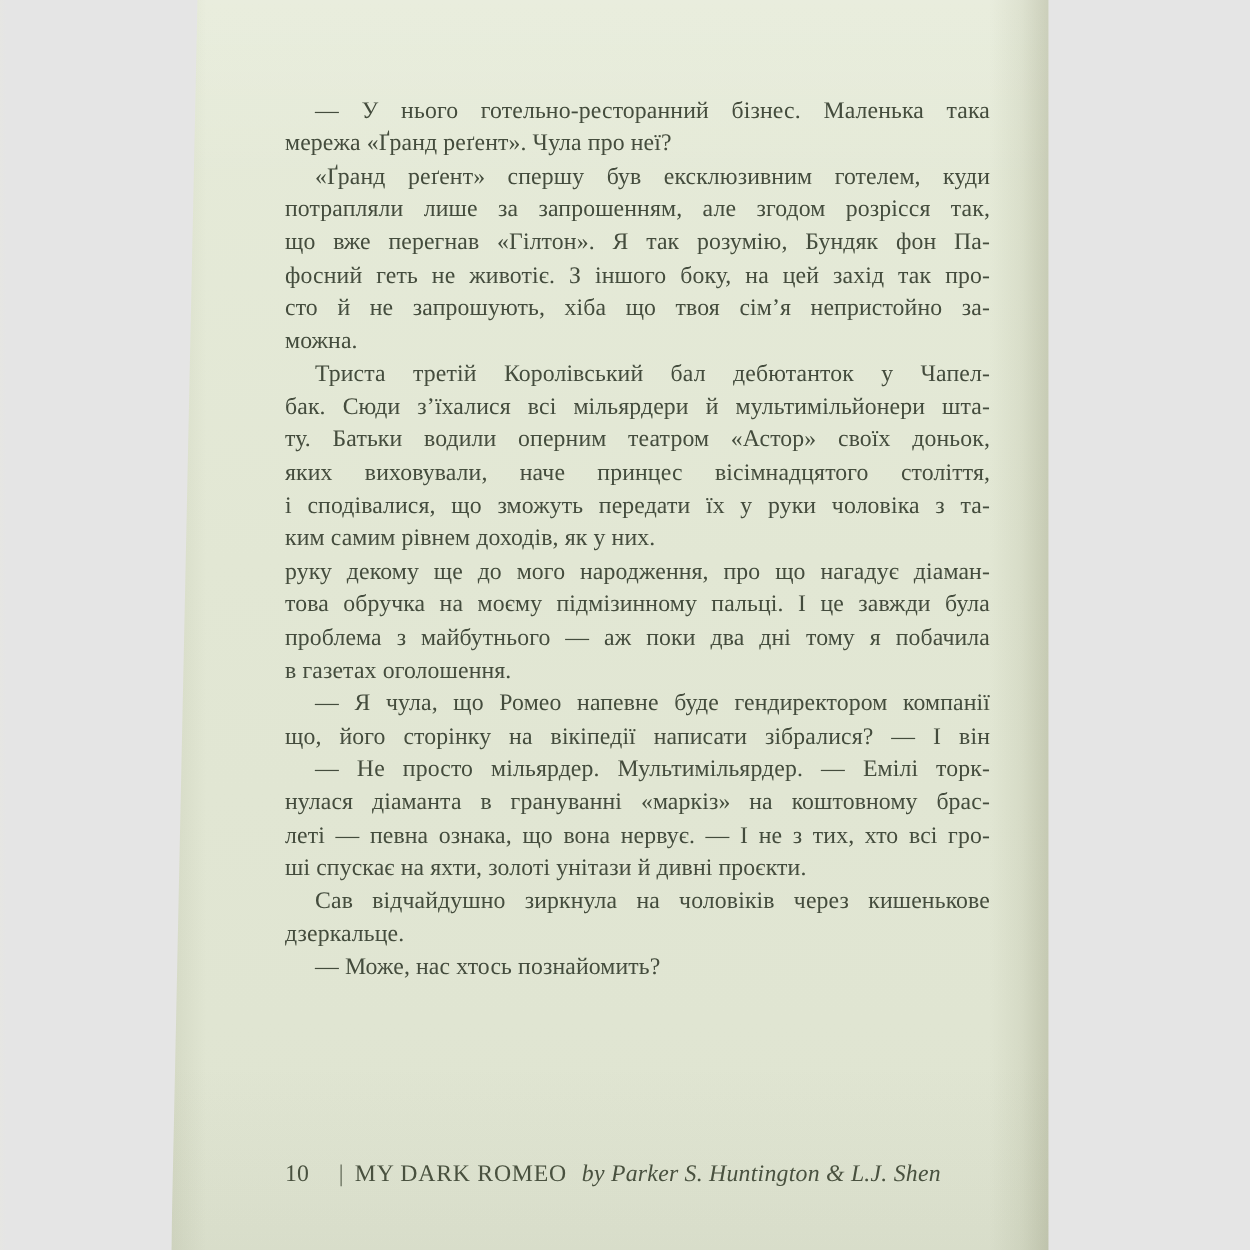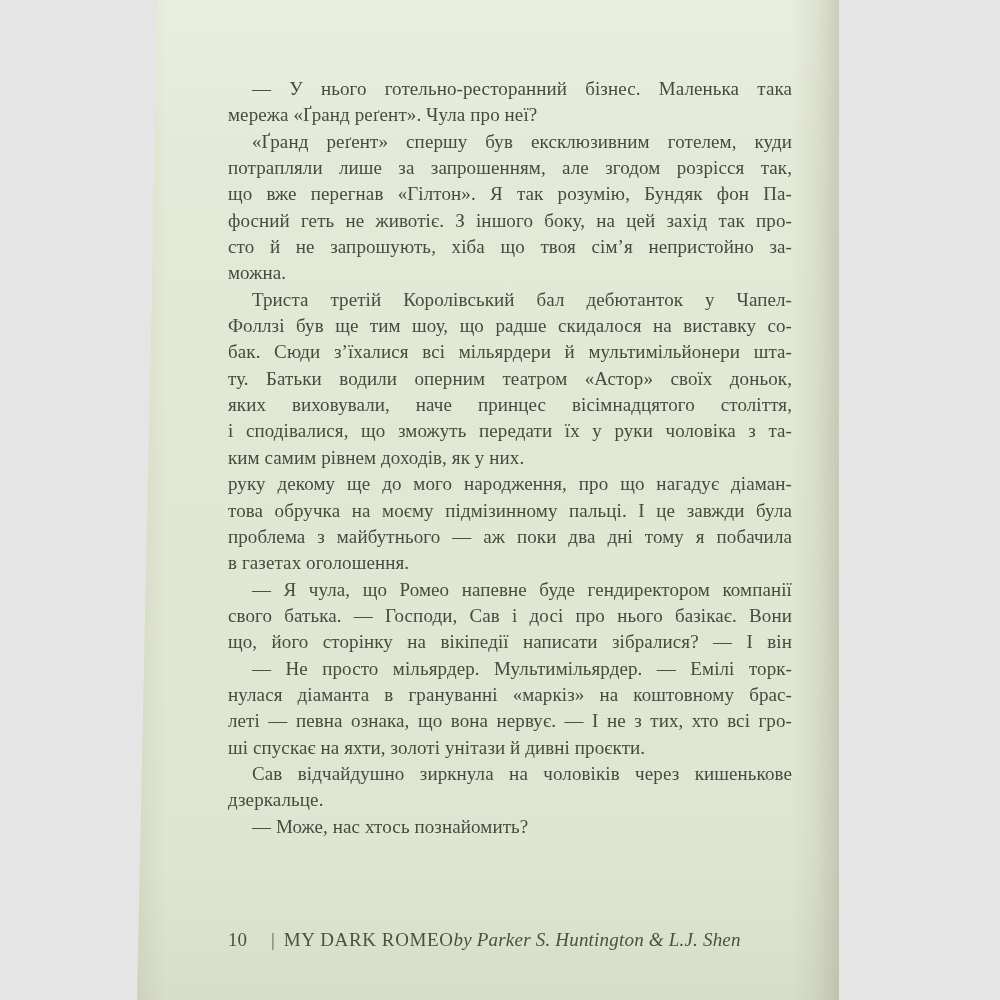--- a/index.html
+++ b/index.html
@@ -81,20 +81,21 @@
     white-space: nowrap;
   }
   .page-footer .num { margin-right: 24px; }
   .page-footer .sep {
     margin-right: 9px;
     font-weight: 400;
     opacity: 0.85;
   }
   .page-footer .title {
     letter-spacing: 0.6px;
+    margin-right: 12px;
   }
   .page-footer .byline {
     font-style: italic;
     letter-spacing: 0.2px;
     text-align: right;
   }
 </style>
 </head>
 <body>
 
@@ -111,36 +112,34 @@
         <div class="para">
           <div class="line first">«Ґранд реґент» спершу був ексклюзивним готелем, куди</div>
           <div class="line">потрапляли лише за запрошенням, але згодом розрісся так,</div>
           <div class="line">що вже перегнав «Гілтон». Я так розумію, Бундяк фон Па-</div>
           <div class="line">фосний геть не животіє. З іншого боку, на цей захід так про-</div>
           <div class="line">сто й не запрошують, хіба що твоя сім’я непристойно за-</div>
           <div class="line lastline">можна.</div>
         </div>
         <div class="para">
           <div class="line first">Триста третій Королівський бал дебютанток у Чапел-</div>
-          <div class="line">Фоллзі був ще тим шоу, що радше скидалося на виставку со-</div>
           <div class="line">бак. Сюди з’їхалися всі мільярдери й мультимільйонери шта-</div>
           <div class="line">ту. Батьки водили оперним театром «Астор» своїх доньок,</div>
           <div class="line">яких виховували, наче принцес вісімнадцятого століття,</div>
           <div class="line">і сподівалися, що зможуть передати їх у руки чоловіка з та-</div>
           <div class="line lastline">ким самим рівнем доходів, як у них.</div>
         </div>
         <div class="para">
           <div class="line">руку декому ще до мого народження, про що нагадує діаман-</div>
           <div class="line">това обручка на моєму підмізинному пальці. І це завжди була</div>
           <div class="line">проблема з майбутнього — аж поки два дні тому я побачила</div>
           <div class="line lastline">в газетах оголошення.</div>
         </div>
         <div class="para">
           <div class="line first">— Я чула, що Ромео напевне буде гендиректором компанії</div>
-          <div class="line">свого батька. — Господи, Сав і досі про нього базікає. Вони</div>
           <div class="line">що, його сторінку на вікіпедії написати зібралися? — І він</div>
         </div>
         <div class="para">
           <div class="line first">— Не просто мільярдер. Мультимільярдер. — Емілі торк-</div>
           <div class="line">нулася діаманта в грануванні «маркіз» на коштовному брас-</div>
           <div class="line">леті — певна ознака, що вона нервує. — І не з тих, хто всі гро-</div>
           <div class="line lastline">ші спускає на яхти, золоті унітази й дивні проєкти.</div>
         </div>
         <div class="para">
           <div class="line first">Сав відчайдушно зиркнула на чоловіків через кишенькове</div>

